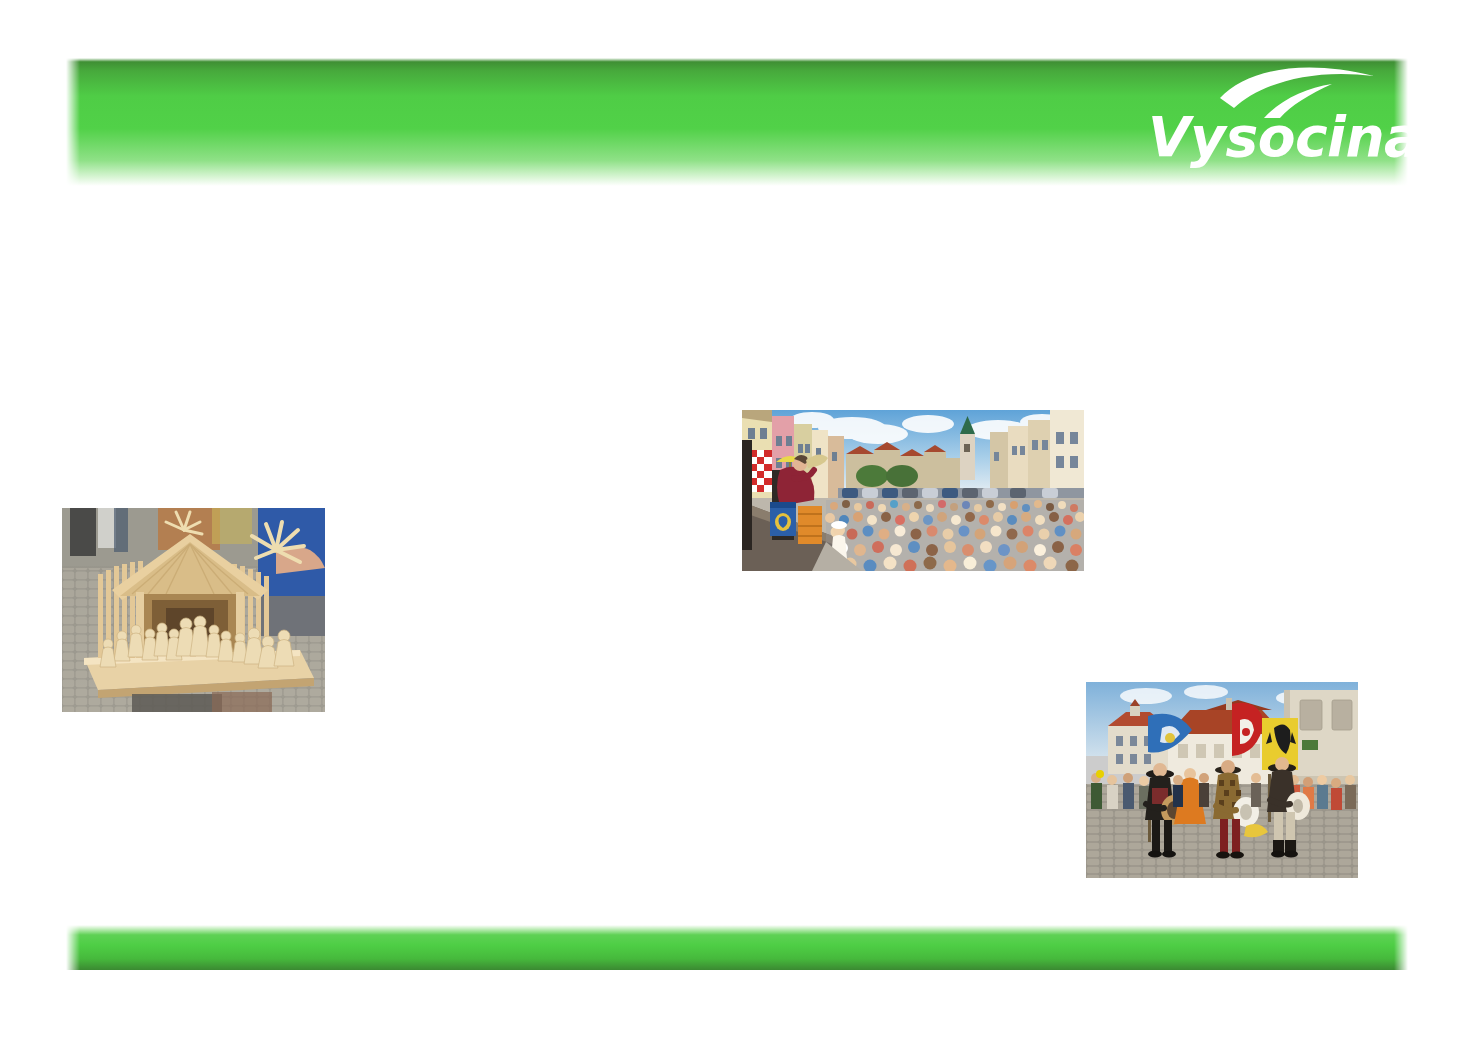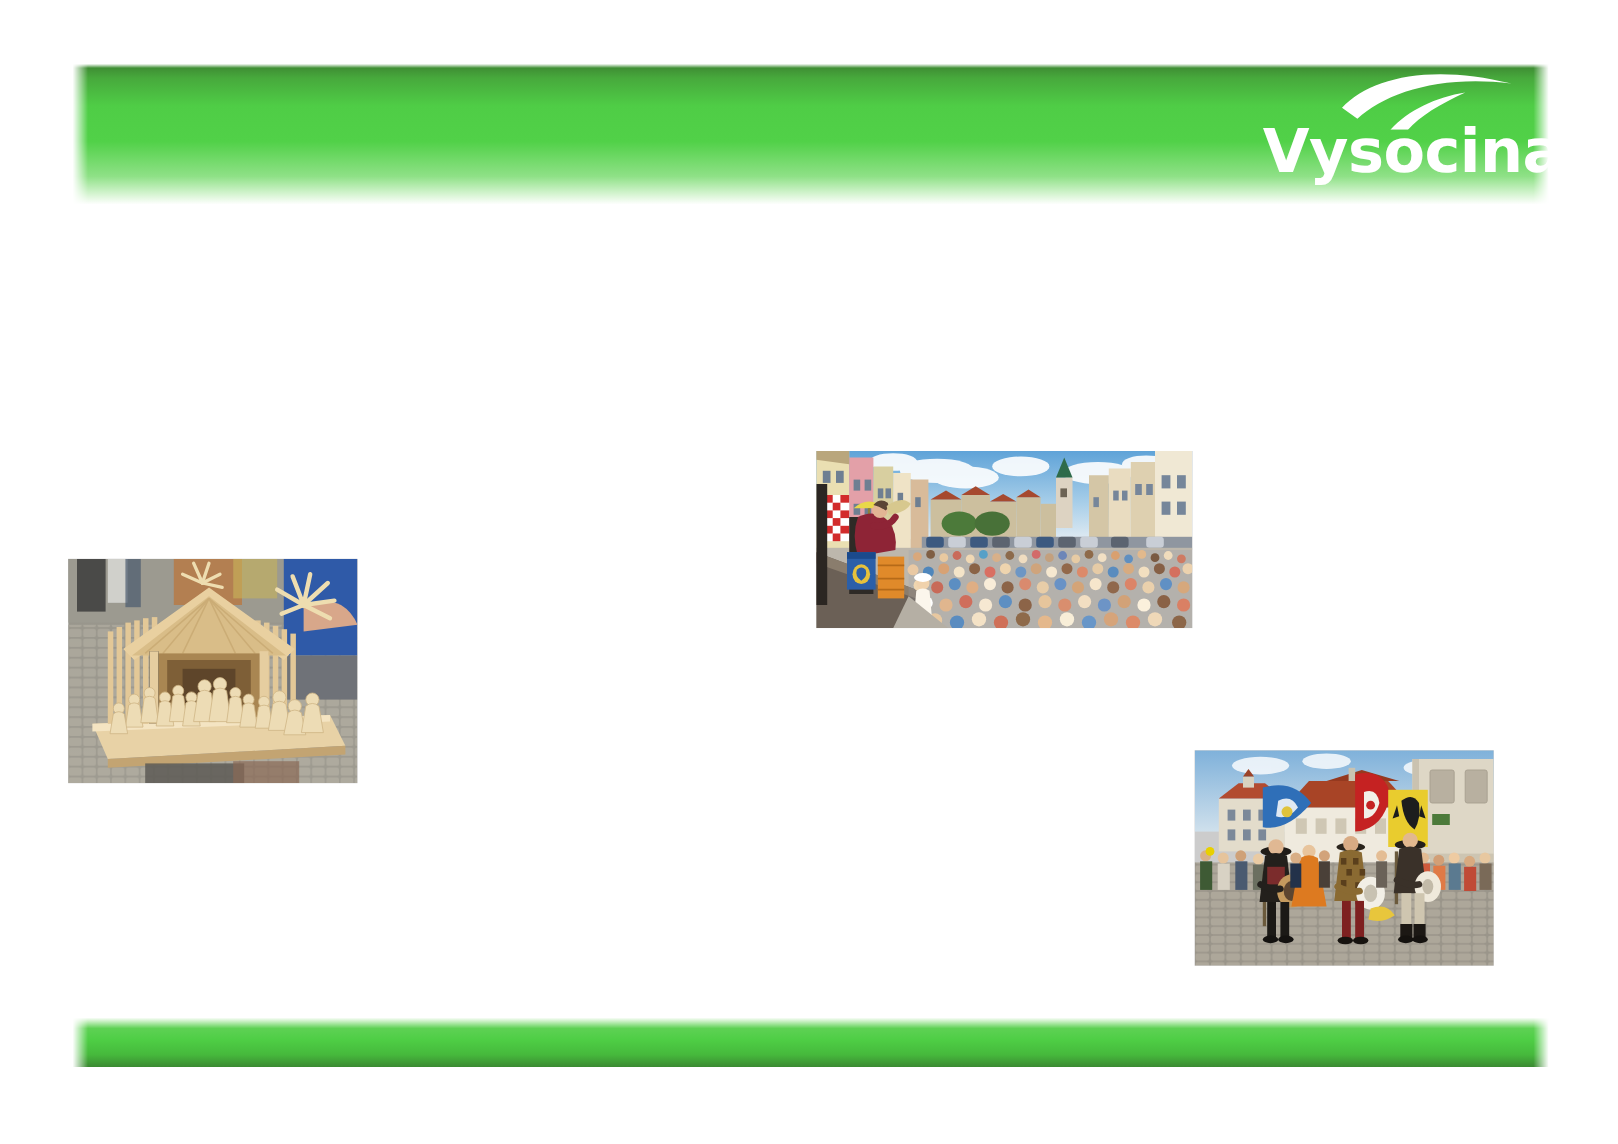--- a/index.html
+++ b/index.html
@@ -84,20 +84,21 @@
     width: 240px;
     height: 66px;
     color: #ffffff;
     font-family: "DejaVu Sans", sans-serif;
     font-weight: bold;
     font-size: 55px;
     letter-spacing: -0.5px;
     line-height: 66px;
     text-align: left;
     white-space: nowrap;
+    font-style: italic;
   }
 
   
   .photo {
     position: absolute;
     overflow: hidden;
     background: #cccccc;
   }
   .photo svg { display: block; width: 100%; height: 100%; }
 

